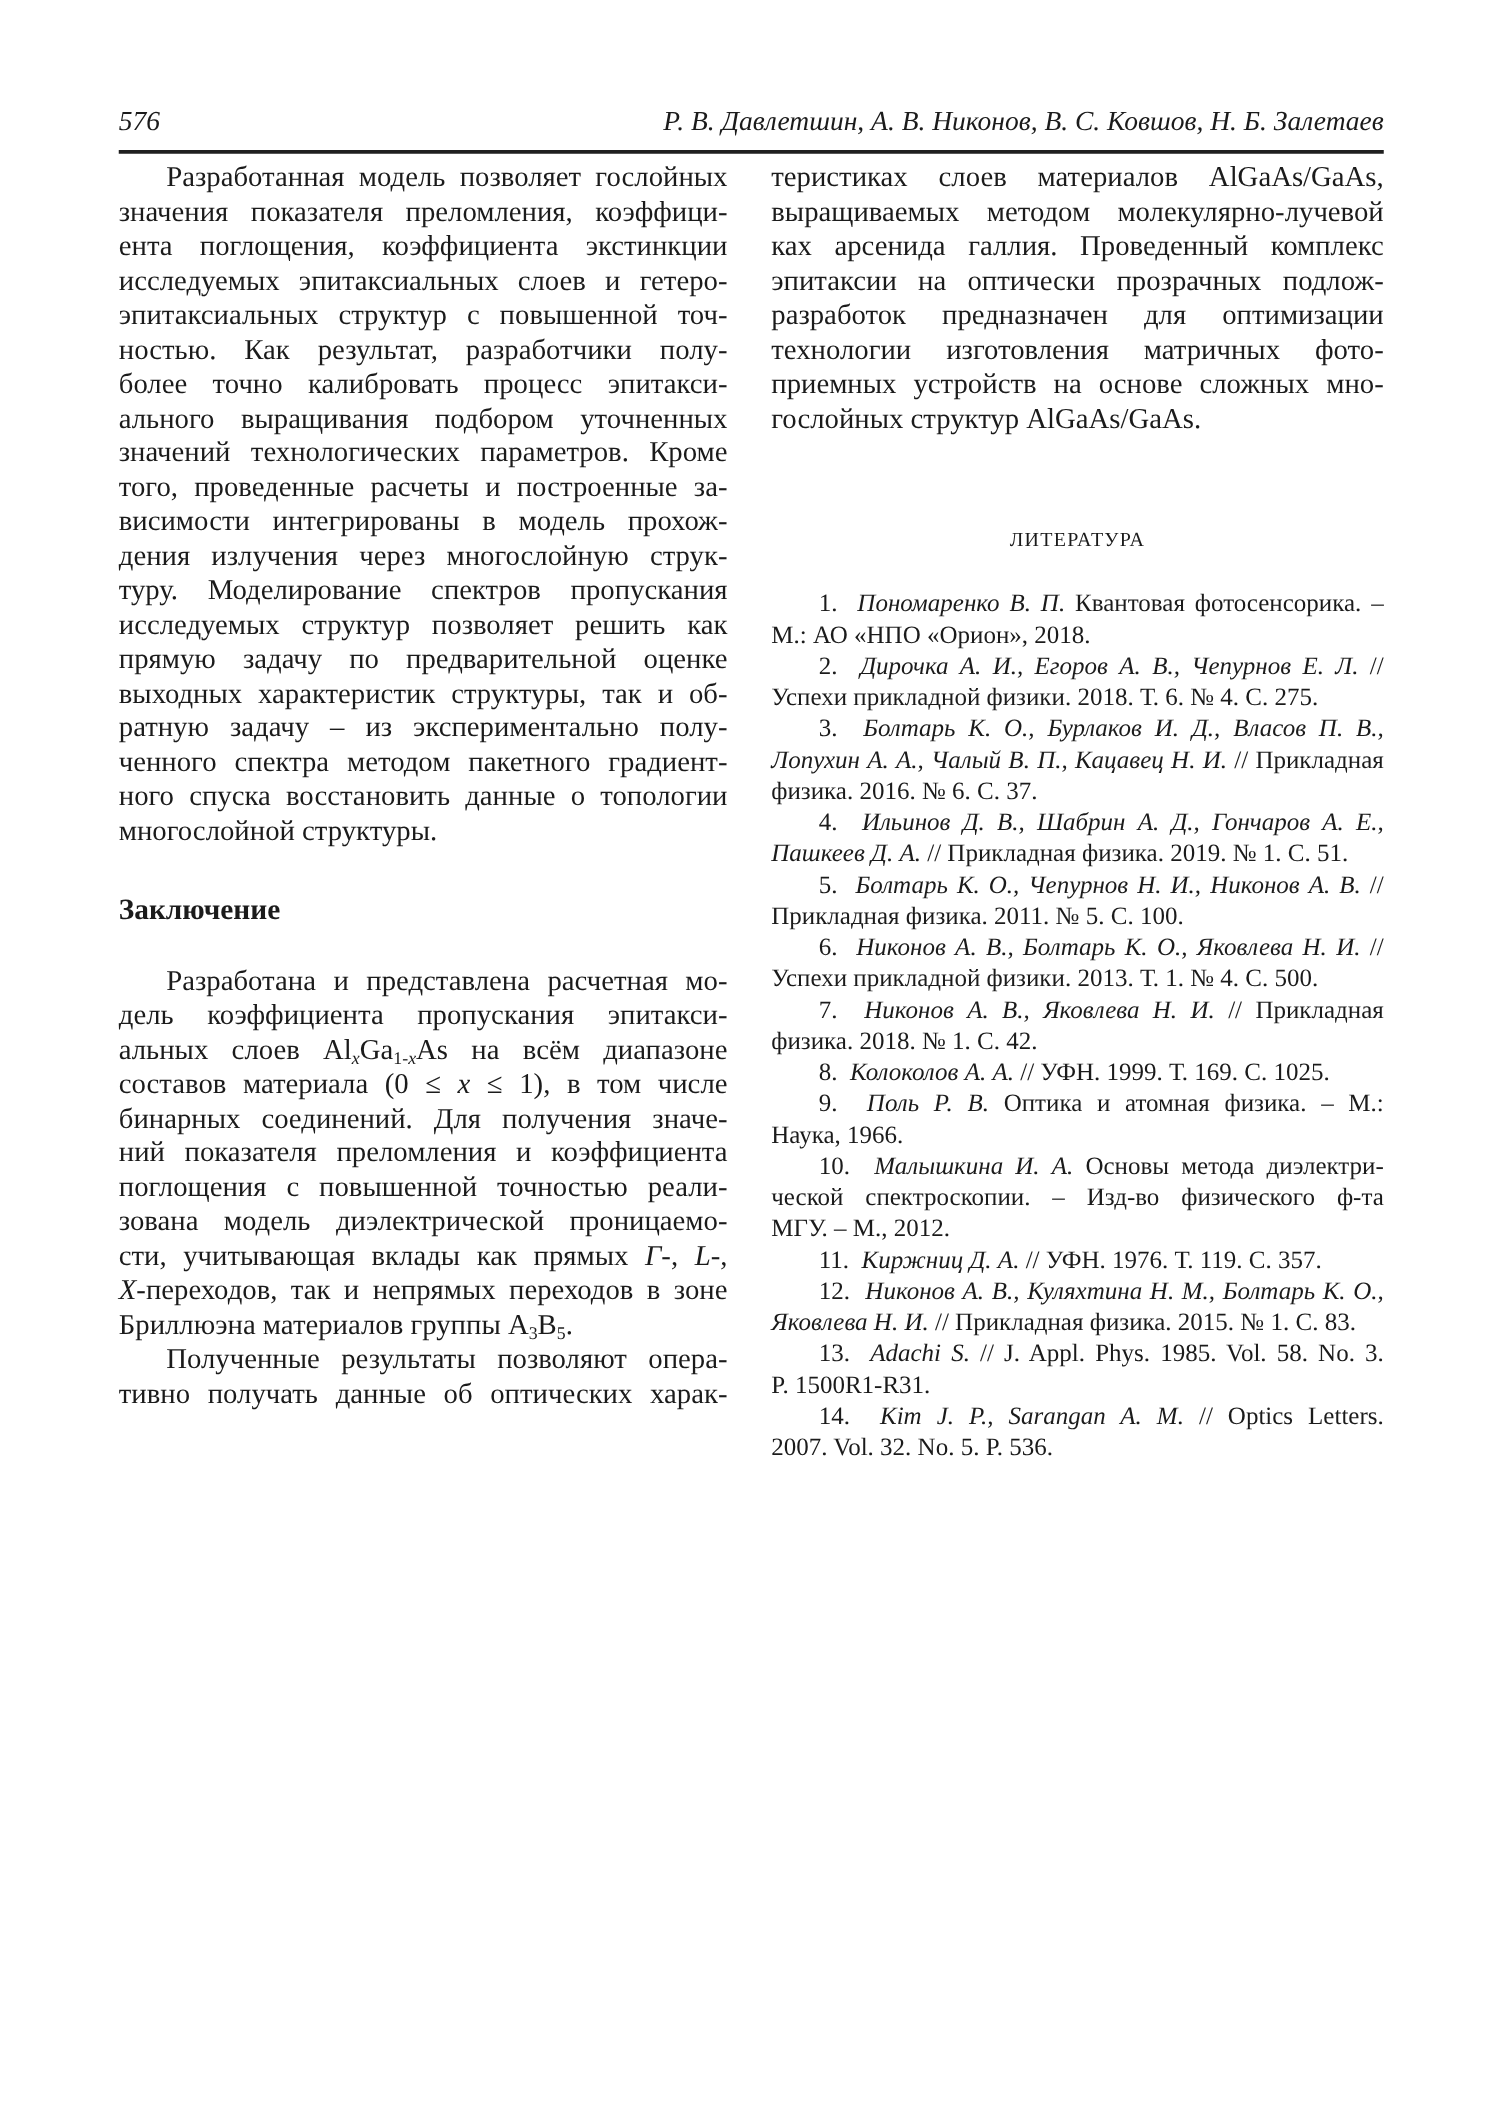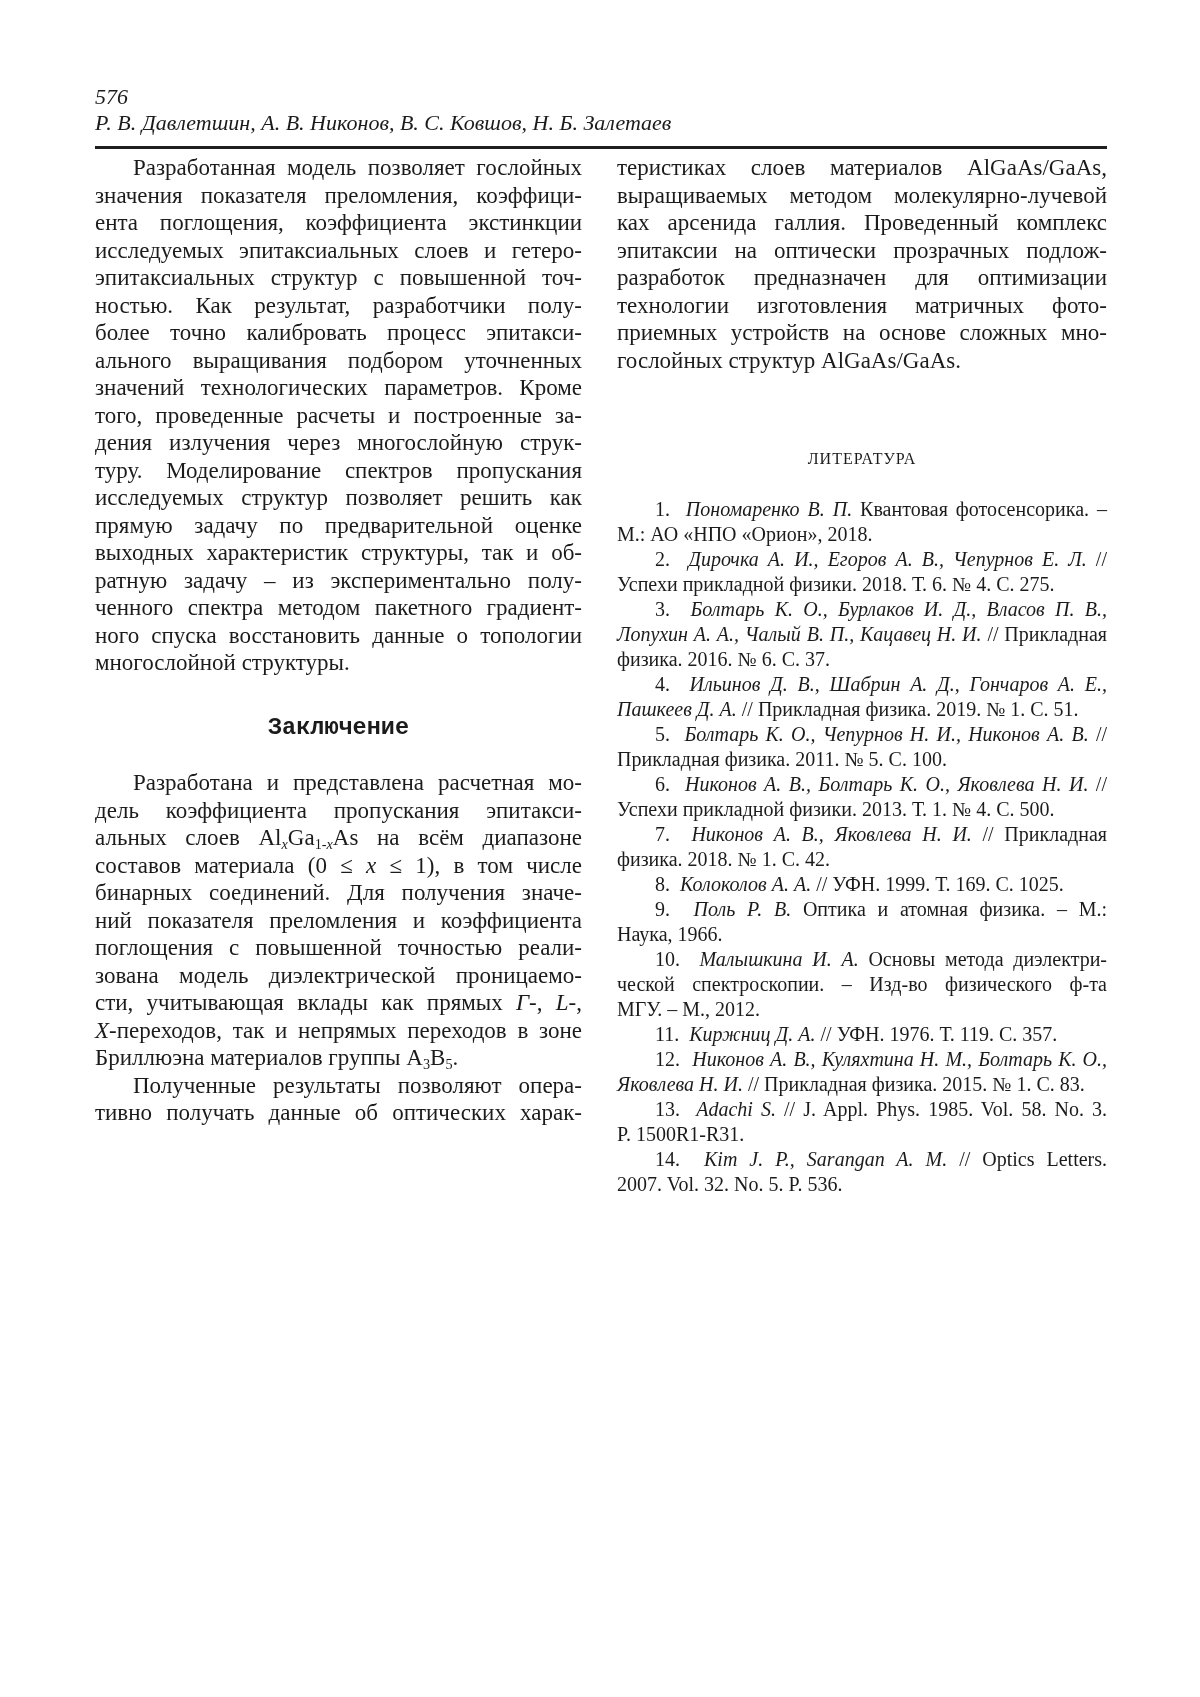--- a/index.html
+++ b/index.html
@@ -12,26 +12,25 @@
   .page{
     box-sizing:border-box;
     width:1200px;height:1697px;
     padding:84px 93px 0 95px;
     background:#ffffff;
     overflow:hidden;
   }
   .running-head{
     display:flex;
     justify-content:space-between;
-    align-items:flex-start;
+    align-items:flex-end;
     font-style:italic;
     font-size:22px;
     line-height:26px;
     white-space:nowrap;
-    flex-direction:column;
   }
   .head-rule{
     border:none;
     border-top:3px solid #1f1f1f;
     margin:10px 0 0 0;
   }
   .columns{
     display:flex;
     margin-top:5px;
   }
@@ -42,25 +41,23 @@
     text-align:justify;
     text-align-last:justify;
     white-space:normal;
   }
   .line.end{text-align-last:left;}
   .line.indent{text-indent:38px;}
   .block{margin:0;}
   .block.ref .line{font-size:20px;line-height:25px;}
   .h-conclusion{
     font-weight:bold;
-    text-align:center;
     font-size:23.5px;
     line-height:27.5px;
     margin:37px 0 28px 0;
-    font-family:Liberation Mono, monospace;
   }
   .h-literature{
     text-align:center;
     font-size:16px;
     line-height:27px;
     letter-spacing:1px;
     margin:71px 0 25px 0;
   }
   sub{font-size:0.62em;line-height:0;vertical-align:-0.28em;}
   i{font-style:italic;}
@@ -80,20 +77,21 @@
           <div class="line indent">Разработанная модель позволяет гослойных</div>
           <div class="line">значения показателя преломления, коэффици-</div>
           <div class="line">ента поглощения, коэффициента экстинкции</div>
           <div class="line">исследуемых эпитаксиальных слоев и гетеро-</div>
           <div class="line">эпитаксиальных структур с повышенной точ-</div>
           <div class="line">ностью. Как результат, разработчики полу-</div>
           <div class="line">более точно калибровать процесс эпитакси-</div>
           <div class="line">ального выращивания подбором уточненных</div>
           <div class="line">значений технологических параметров. Кроме</div>
           <div class="line">того, проведенные расчеты и построенные за-</div>
+          <div class="line">висимости интегрированы в модель прохож-</div>
           <div class="line">дения излучения через многослойную струк-</div>
           <div class="line">туру. Моделирование спектров пропускания</div>
           <div class="line">исследуемых структур позволяет решить как</div>
           <div class="line">прямую задачу по предварительной оценке</div>
           <div class="line">выходных характеристик структуры, так и об-</div>
           <div class="line">ратную задачу – из экспериментально полу-</div>
           <div class="line">ченного спектра методом пакетного градиент-</div>
           <div class="line">ного спуска восстановить данные о топологии</div>
           <div class="line end">многослойной структуры.</div>
         </div>

